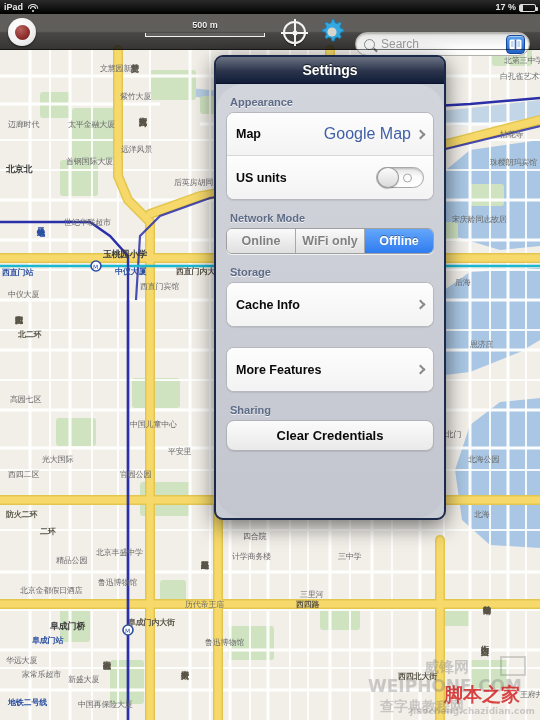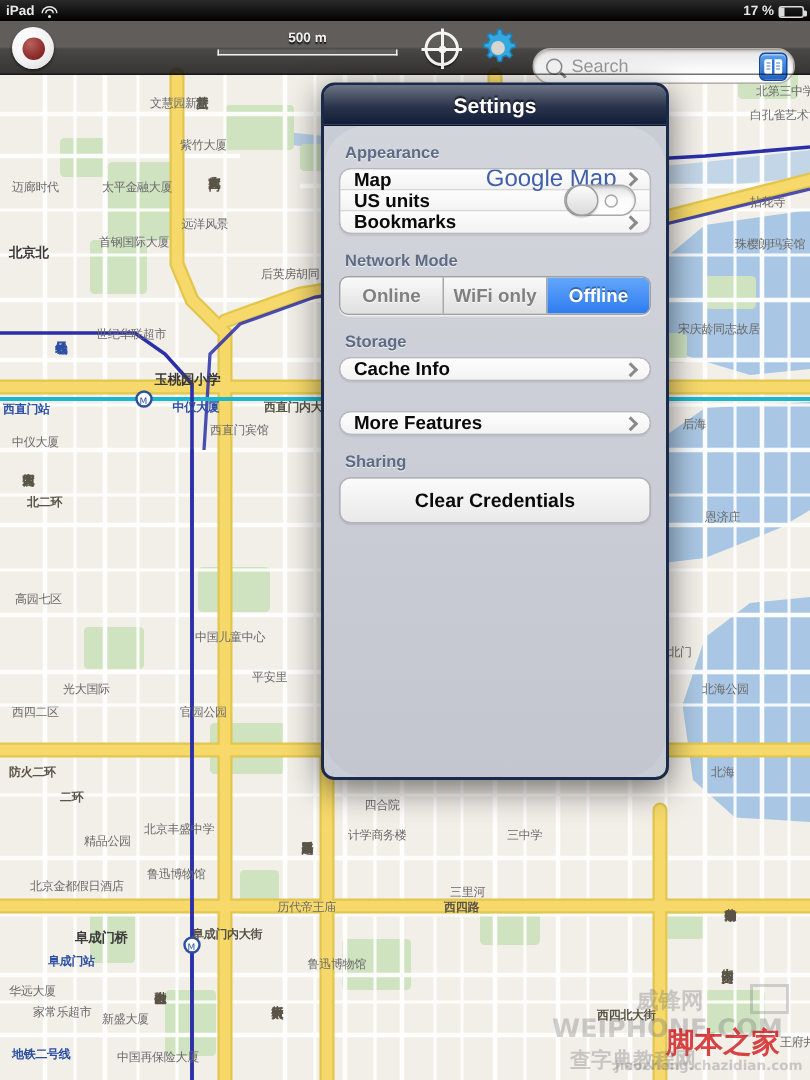--- a/index.html
+++ b/index.html
@@ -181,21 +181,21 @@
     margin:4px 0 4px 4px;
   }
   .group{
     background:#fafafa;
     border:1px solid #b6b8bd;
     border-radius:8px;
     box-shadow:0 1px 1px rgba(255,255,255,.8) inset, 0 1px 1px rgba(0,0,0,.08);
     overflow:hidden;
   }
   .row{
-    height:14px; display:flex; align-items:center; padding:0 9px;
+    height:43px; display:flex; align-items:center; padding:0 9px;
     border-bottom:1px solid #d6d6d6;
     background:linear-gradient(to bottom,#fdfdfd,#f3f3f3);
   }
   .row:last-child{ border-bottom:none; }
   .row .label{ font-size:12.5px; font-weight:bold; color:#0a0a0a; flex:1; }
   .row .value{ font-size:16px; color:#3f5fa8; margin-right:6px; }
   .chev{
     width:7px;height:7px;border-right:2.2px solid #8a8a8a;border-top:2.2px solid #8a8a8a;
     transform:rotate(45deg); flex:none;
   }
@@ -529,24 +529,20 @@
           <div class="value">Google Map</div>
           <div class="chev"></div>
         </div>
         <div class="row">
           <div class="label">US units</div>
           <div class="toggle">
             <div class="offdot"></div>
             <div class="knob"></div>
           </div>
         </div>
-        <div class="row">
-          <div class="label">Bookmarks</div>
-          <div class="chev"></div>
-        </div>
       </div>
       <div class="spacer-8"></div>
       <div class="sec-title">Network Mode</div>
       <div class="segmented">
         <div class="seg">Online</div>
         <div class="seg">WiFi only</div>
         <div class="seg active">Offline</div>
       </div>
       <div class="spacer-8"></div>
       <div class="sec-title">Storage</div>

